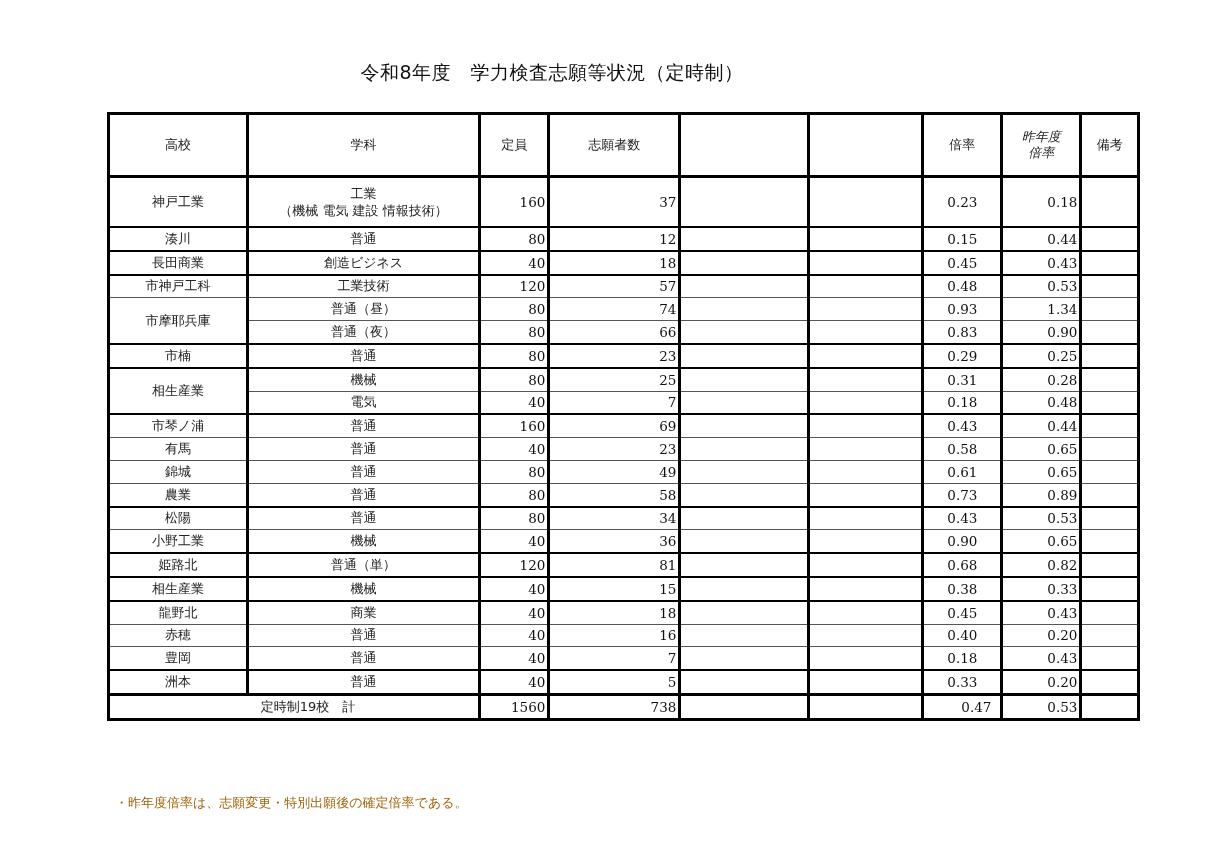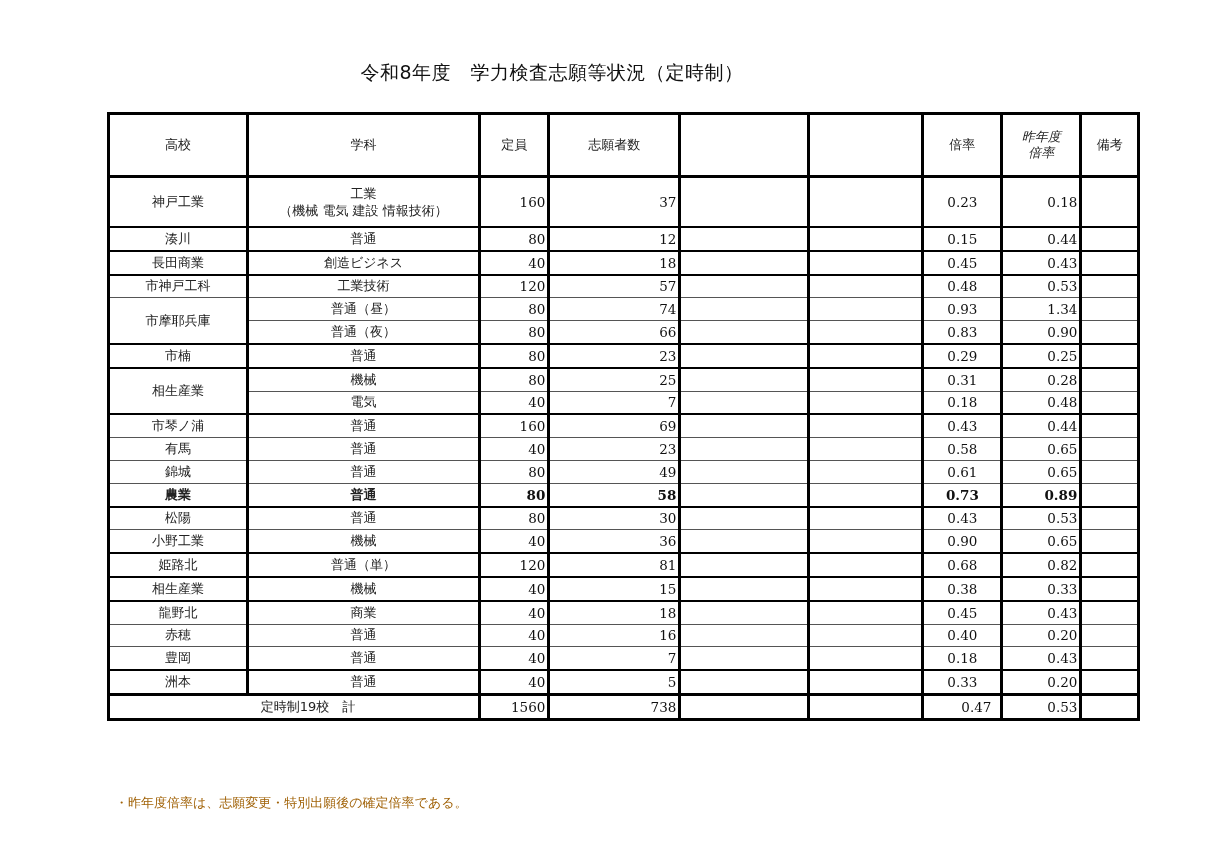--- a/index.html
+++ b/index.html
@@ -179,36 +179,36 @@
         <td class="c jp thick-r">錦城</td>
         <td class="c jp thick-r">普通</td>
         <td class="r thick-r">80</td>
         <td class="r thick-r">49</td>
         <td class="c thick-r"></td>
         <td class="c thick-r"></td>
         <td class="c thick-r">0.61</td>
         <td class="r thick-r">0.65</td>
         <td class="c"></td>
       </tr>
-      <tr style="border-bottom: 2px solid rgb(0, 0, 0); font-weight: bold;">
+      <tr style="border-bottom: 2px solid rgb(0, 0, 0);">
         <td class="c jp thick-r">農業</td>
         <td class="c jp thick-r">普通</td>
         <td class="r thick-r">80</td>
         <td class="r thick-r">58</td>
         <td class="c thick-r"></td>
         <td class="c thick-r"></td>
         <td class="c thick-r">0.73</td>
         <td class="r thick-r">0.89</td>
         <td class="c"></td>
       </tr>
       <tr>
         <td class="c jp thick-r">松陽</td>
         <td class="c jp thick-r">普通</td>
         <td class="r thick-r">80</td>
-        <td class="r thick-r">30</td>
+        <td class="r thick-r">34</td>
         <td class="c thick-r"></td>
         <td class="c thick-r"></td>
         <td class="c thick-r">0.43</td>
         <td class="r thick-r">0.53</td>
         <td class="c"></td>
       </tr>
       <tr style="border-bottom: 2px solid rgb(0, 0, 0);">
         <td class="c jp thick-r">小野工業</td>
         <td class="c jp thick-r">機械</td>
         <td class="r thick-r">40</td>

